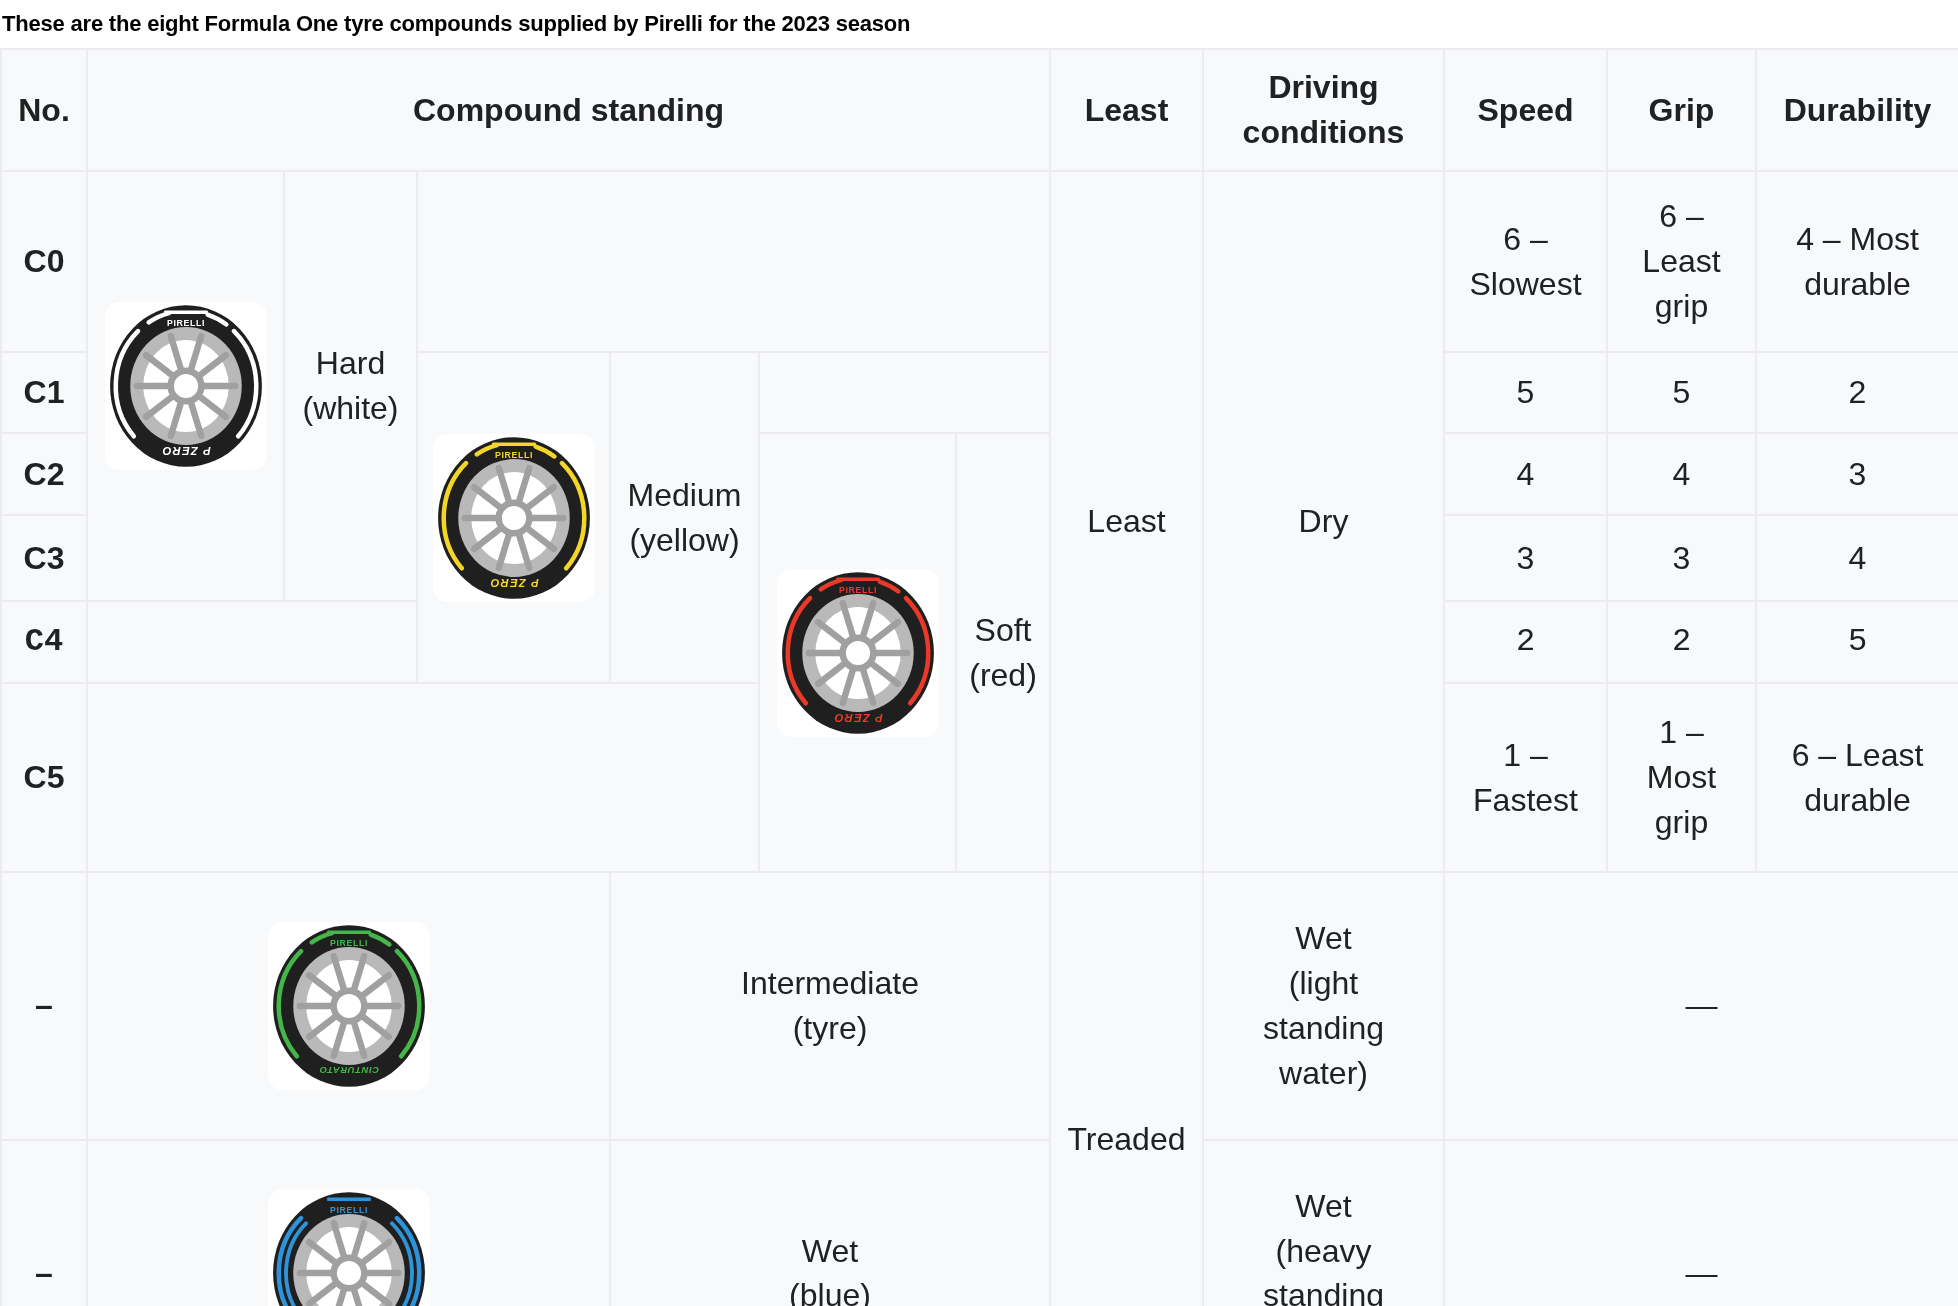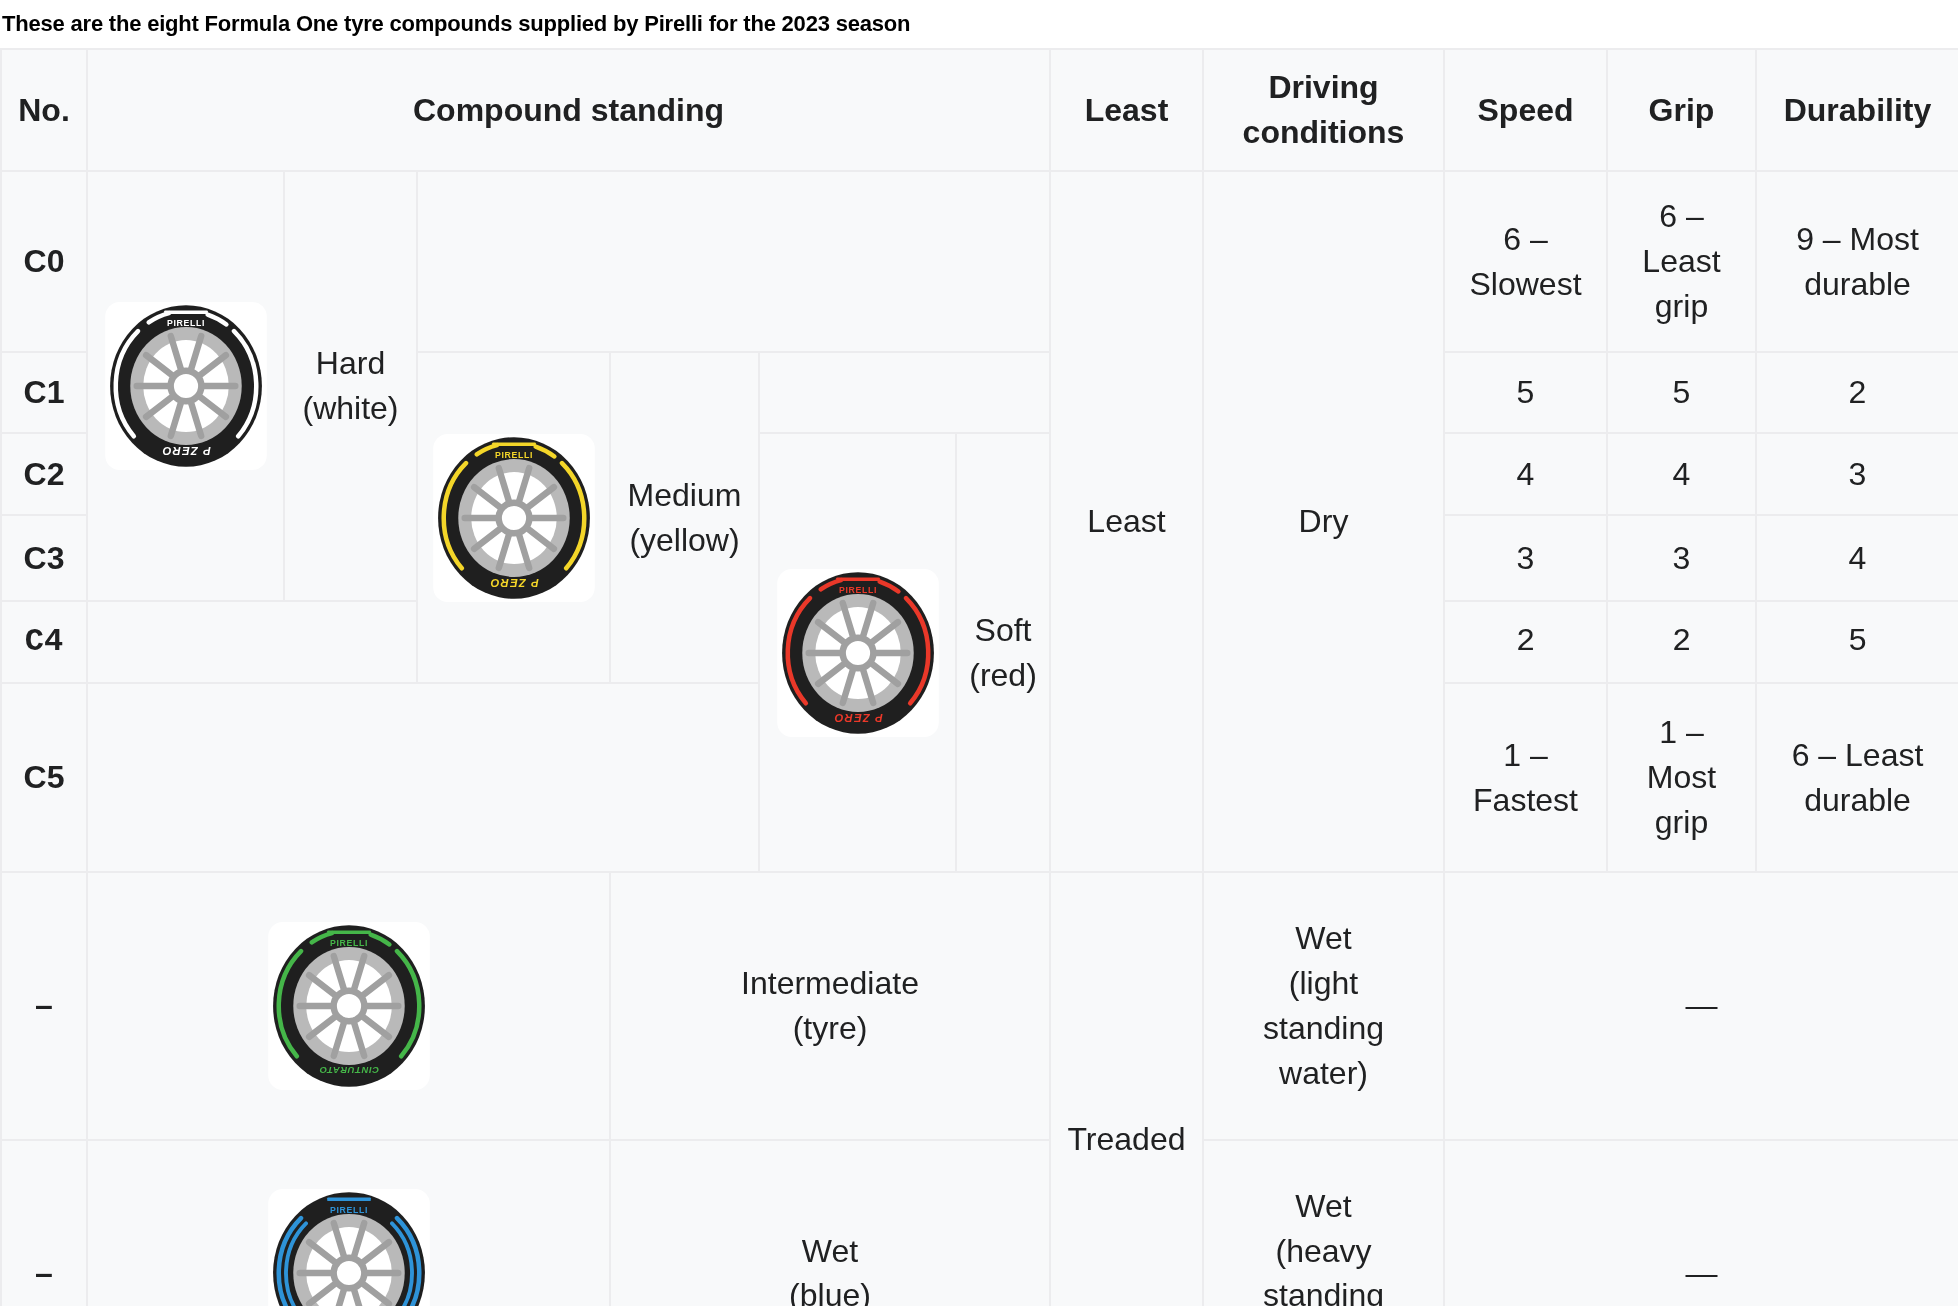--- a/index.html
+++ b/index.html
@@ -128,21 +128,21 @@
     <td rowspan="4">Hard
 (white)</td>
     <td colspan="4"></td>
     <td rowspan="6">Least</td>
     <td rowspan="6">Dry</td>
     <td>6 –
 Slowest</td>
     <td>6 –
 Least
 grip</td>
-    <td>9 – Most
+    <td>4 – Most
 durable</td>
   </tr>
 
   <tr class="r1">
     <th>C1</th>
     <td rowspan="4">
       <svg class="tyre tyre-slick" width="162" height="168" viewBox="0 0 100 104" style="--accent: #f4d629;">
         <rect class="t-bg" x="0" y="0" width="100" height="104" rx="9"></rect>
         <ellipse class="t-body" cx="50" cy="52" rx="47" ry="50"></ellipse>
         <path class="t-arc" d="M 20.3 18 A 43.5 46.5 0 0 0 17.7 83.1"></path>

